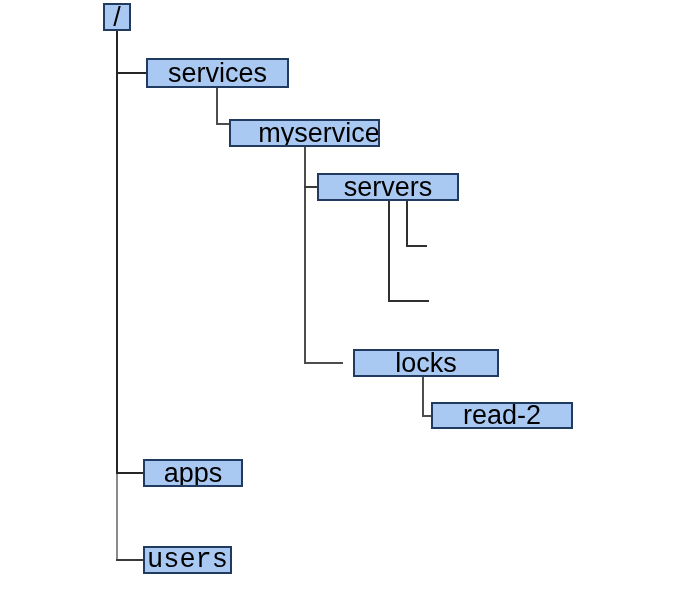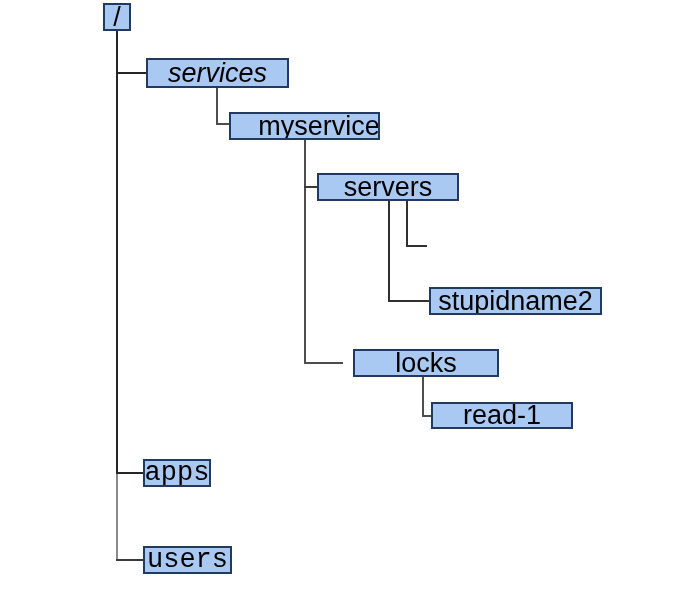--- a/index.html
+++ b/index.html
@@ -25,28 +25,28 @@
     font-size: 27px;
     line-height: 1;
     display: flex;
     align-items: center;
     justify-content: center;
     white-space: nowrap;
     overflow: hidden;
   }
   
   #n-root        { left:103px; top:3px;   width:28px;  height:28px; }
-  #n-services    { left:146px; top:58px;  width:143px; height:30px;font-style:italic; }
-  #n-myservice   { left:229px; top:112px; width:151px; height:28px;padding-left:29px; }
+  #n-services    { left:146px; top:58px;  width:143px; height:30px; }
+  #n-myservice   { left:229px; top:119px; width:151px; height:28px;padding-left:29px; }
   #n-servers     { left:317px; top:173px; width:142px; height:28px; }
   #n-stupidname1 { left:427px; top:232px; width:173px; height:28px; }
   #n-stupidname2 { left:429px; top:287px; width:173px; height:28px; }
   #n-locks       { left:353px; top:349px; width:146px; height:28px; }
   #n-read1       { left:431px; top:402px; width:142px; height:27px; }
-  #n-apps        { left:143px; top:459px; width:68px;  height:28px;font-family:Liberation Mono, monospace; }
+  #n-apps        { left:143px; top:459px; width:100px;  height:28px; }
   #n-users       { left:143px; top:546px; width:89px;  height:28px;font-family:Liberation Mono, monospace; }
 </style>
 </head>
 <body>
 
 <div id="canvas">
 
   <svg id="wires" viewBox="0 0 676 594" xmlns="http://www.w3.org/2000/svg">
 
     <polyline points="117,31 117,474" fill="none" stroke="#262626" stroke-width="2"></polyline>
@@ -73,23 +73,22 @@
 
   <div class="node" id="n-root">/</div>
 
   <div class="node" id="n-services">services</div>
 
   <div class="node" id="n-myservice">myservice</div>
 
   <div class="node" id="n-servers">servers</div>
 
 
-  <div class="node" id="n-stupidname2">stupidname2</div>
 
   <div class="node" id="n-locks">locks</div>
 
-  <div class="node" id="n-read1">read-1</div>
+  <div class="node" id="n-read1">read-2</div>
 
   <div class="node" id="n-apps">apps</div>
 
   <div class="node" id="n-users">users</div>
 
 </div>
 
 </body></html>

